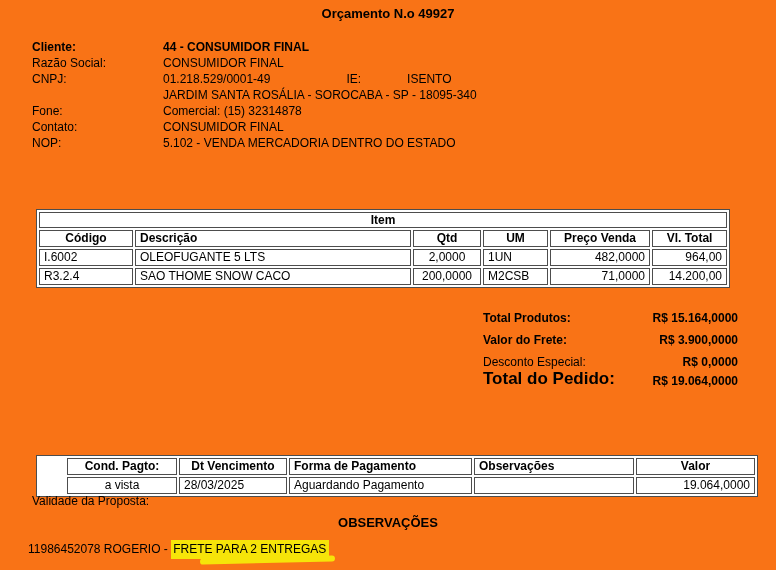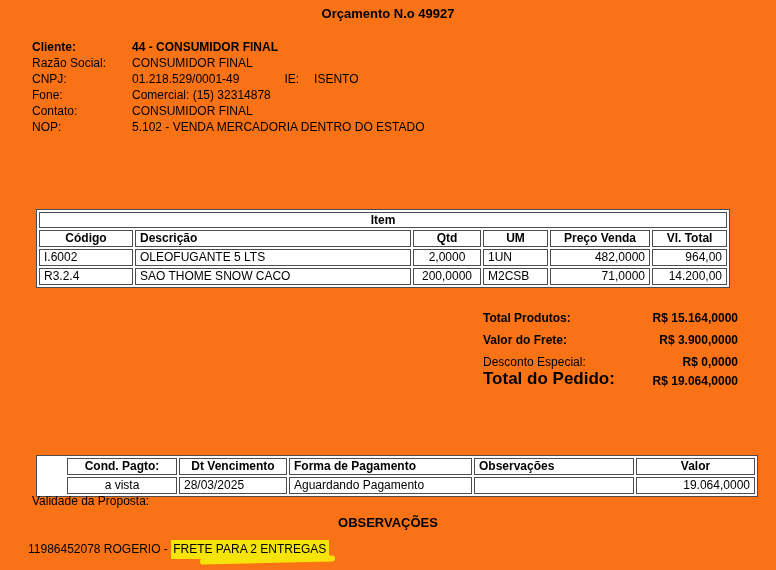--- a/index.html
+++ b/index.html
@@ -8,21 +8,21 @@
     font-family:"Liberation Sans", sans-serif; font-size:12px; color:#000;
     overflow:hidden;
   }
   .bold { font-weight:bold; }
   .doc-title {
     position:absolute; top:6px; left:0; right:0;
     text-align:center; font-weight:bold; font-size:13px;
   }
   
   .info { position:absolute; left:32px; top:39px; width:700px; }
-  .info-row { display:flex; line-height:16px; }
+  .info-row { display:flex; line-height:16px;gap:31px; }
   .info-row .lbl { width:100px; flex:0 0 100px; }
   .info-row .val { white-space:pre; }
   .ie-lbl { margin-left:45px; }
   .ie-val { margin-left:15px; }
   
   table.grid {
     position:absolute; left:36px; border-collapse:separate; border-spacing:2px;
     border:1px solid #4d4d4d; table-layout:fixed; width:694px; background:#fff;
   }
   table.grid td, table.grid th {
@@ -73,20 +73,21 @@
       <span class="val">CONSUMIDOR FINAL</span>
     </div>
     <div class="info-row">
       <span class="lbl">CNPJ:</span>
       <span class="val">01.218.529/0001-49</span>
       <span class="ie-lbl">IE:</span>
       <span class="ie-val">ISENTO</span>
     </div>
     <div class="info-row">
       <span class="lbl"></span>
+      <span class="val">JARDIM SANTA ROSÁLIA - SOROCABA - SP - 18095-340</span>
     </div>
     <div class="info-row">
       <span class="lbl">Fone:</span>
       <span class="val">Comercial: (15) 32314878</span>
     </div>
     <div class="info-row">
       <span class="lbl">Contato:</span>
       <span class="val">CONSUMIDOR FINAL</span>
     </div>
     <div class="info-row">

